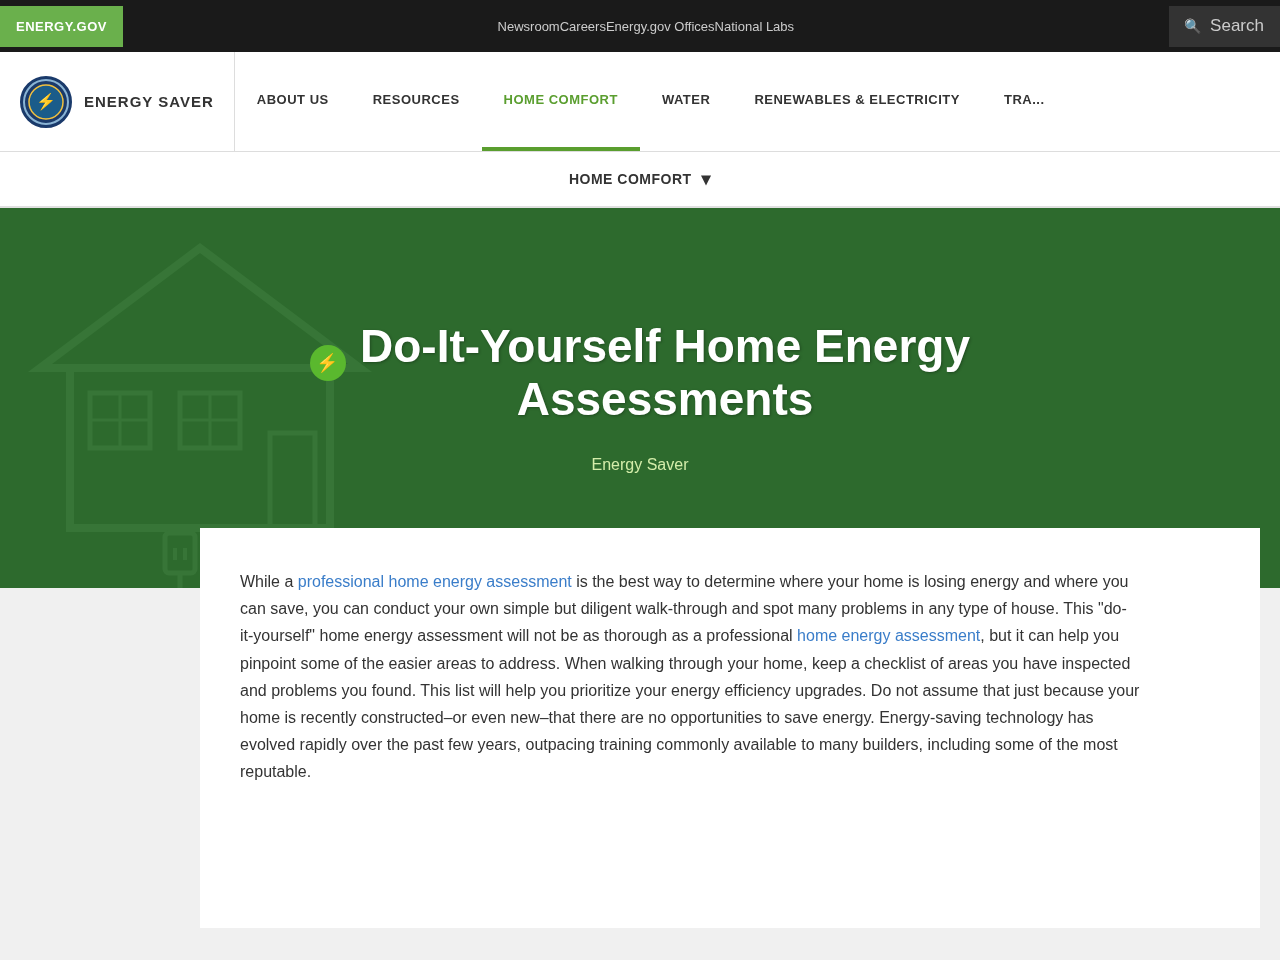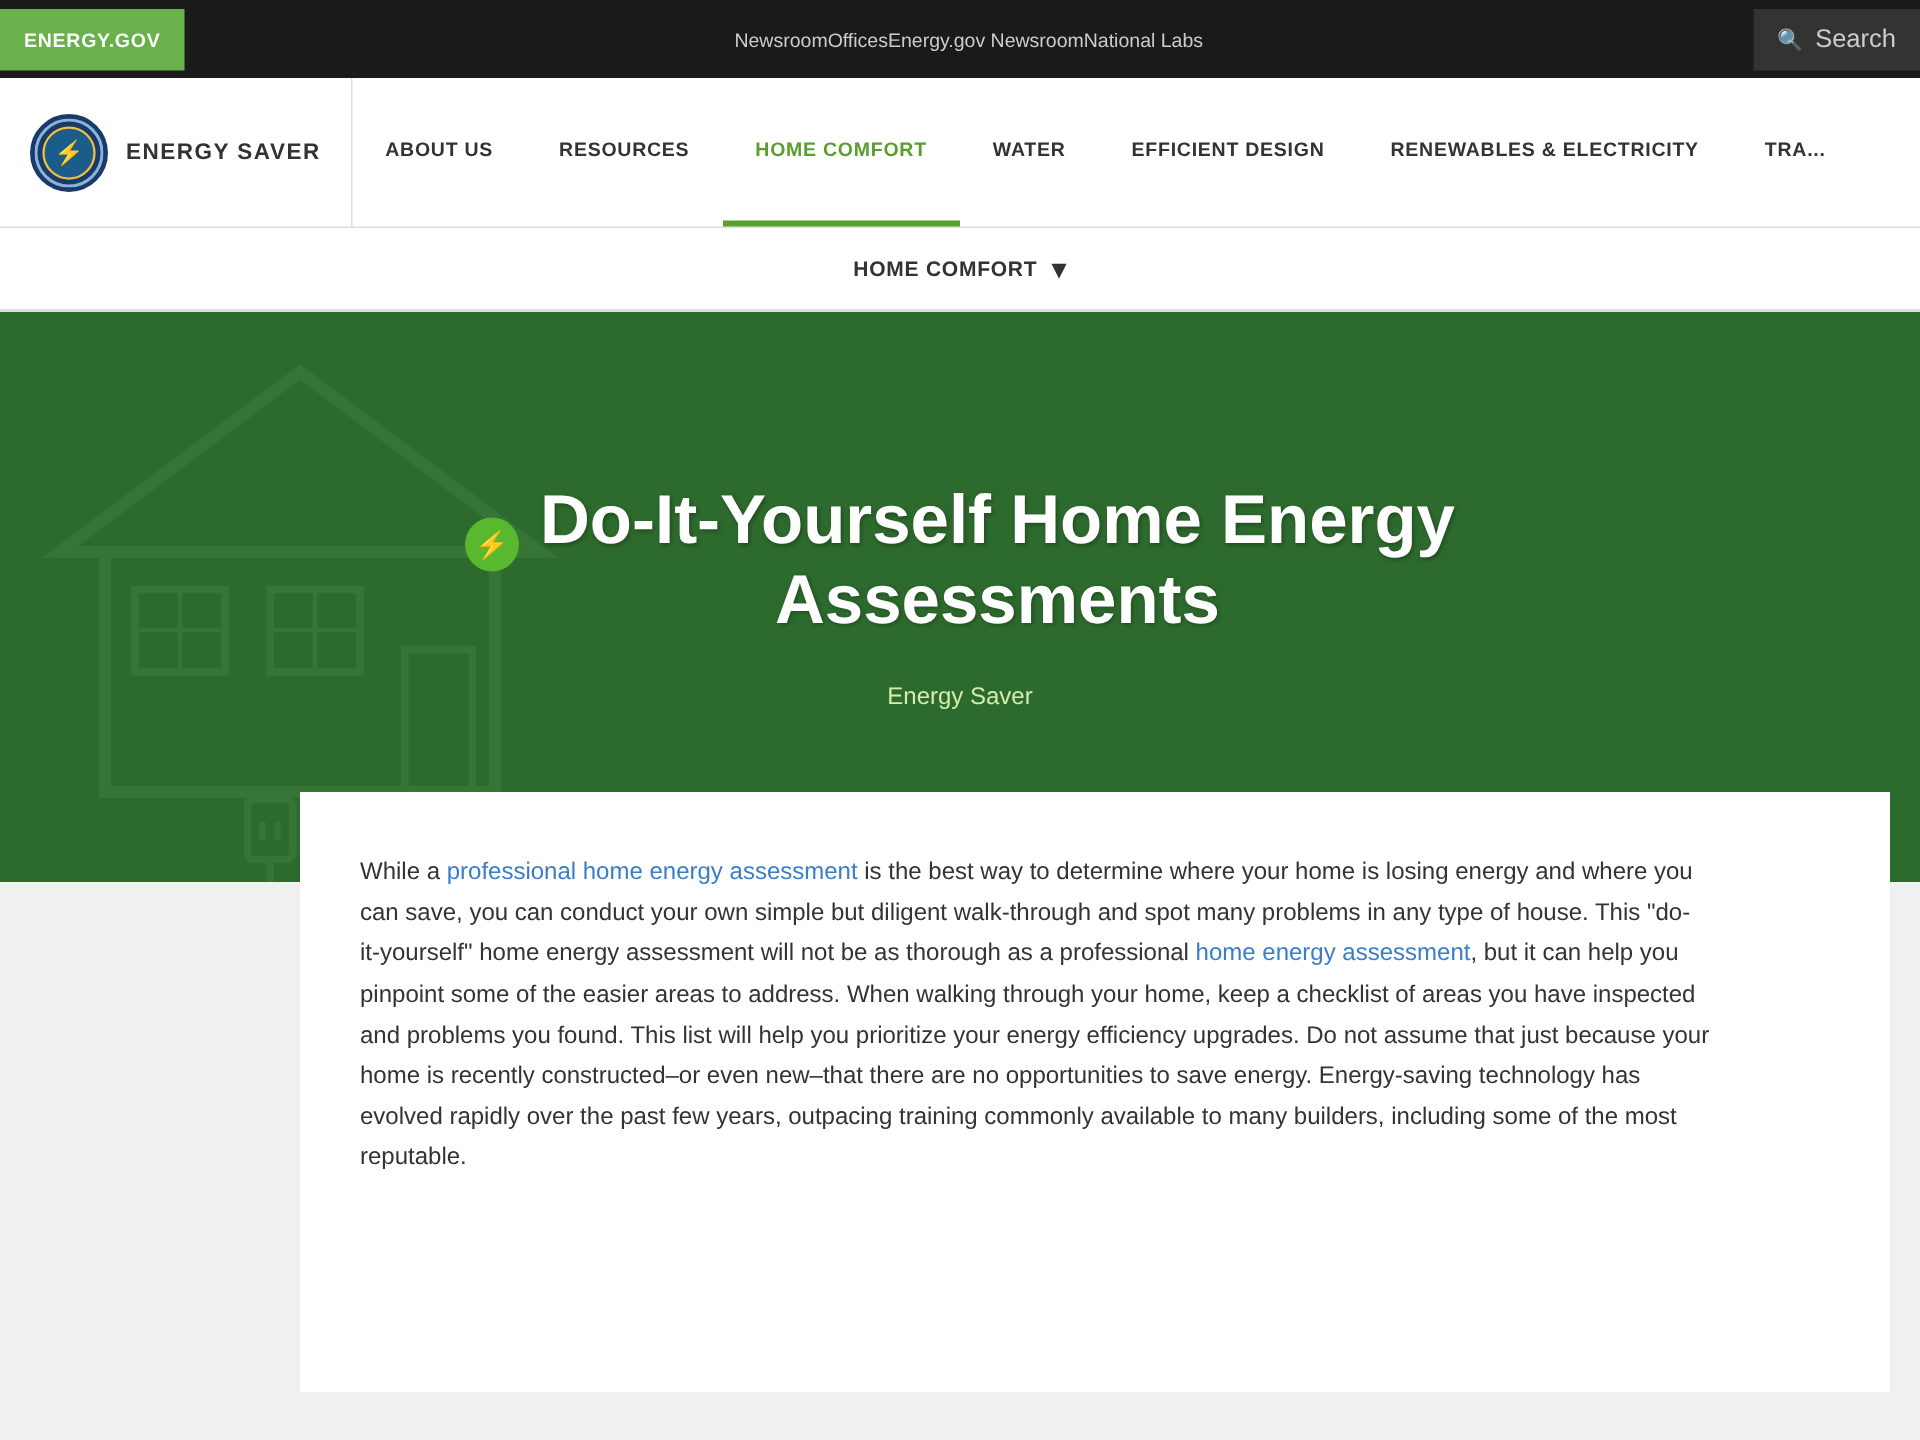--- a/index.html
+++ b/index.html
@@ -244,22 +244,22 @@
       cursor: pointer;
     }
   </style>
 </head>
 <body>
 
 <div id="top-bar">
   <div id="energy-gov-logo">ENERGY.GOV</div>
   <div id="top-links">
     <a class="top-link">Newsroom</a>
-    <a class="top-link">Offices</a>
-    <a class="top-link">Energy.gov Newsroom</a>
+    <a class="top-link">Careers</a>
+    <a class="top-link">Energy.gov Offices</a>
     <a class="top-link">National Labs</a>
   </div>
   <div id="search-area">
     <span id="search-icon-top">🔍</span>
     <span id="search-label">Search</span>
   </div>
 </div>
 
 <div id="main-nav">
   <div id="logo-area">
@@ -272,21 +272,20 @@
       </svg>
     </div>
     <span id="energy-saver-label">ENERGY SAVER</span>
   </div>
   <div id="nav-divider"></div>
   <div id="nav-links">
     <div class="nav-item">ABOUT US</div>
     <div class="nav-item">RESOURCES</div>
     <div class="nav-item active">HOME COMFORT</div>
     <div class="nav-item">WATER</div>
-    <div class="nav-item">EFFICIENT DESIGN</div>
     <div class="nav-item">RENEWABLES &amp; ELECTRICITY</div>
     <div class="nav-item">TRA...</div>
   </div>
 </div>
 
 <div id="sub-nav">
   <div id="sub-nav-item">
     <span>HOME COMFORT</span>
     <span id="chevron-down-icon">▾</span>
   </div>

